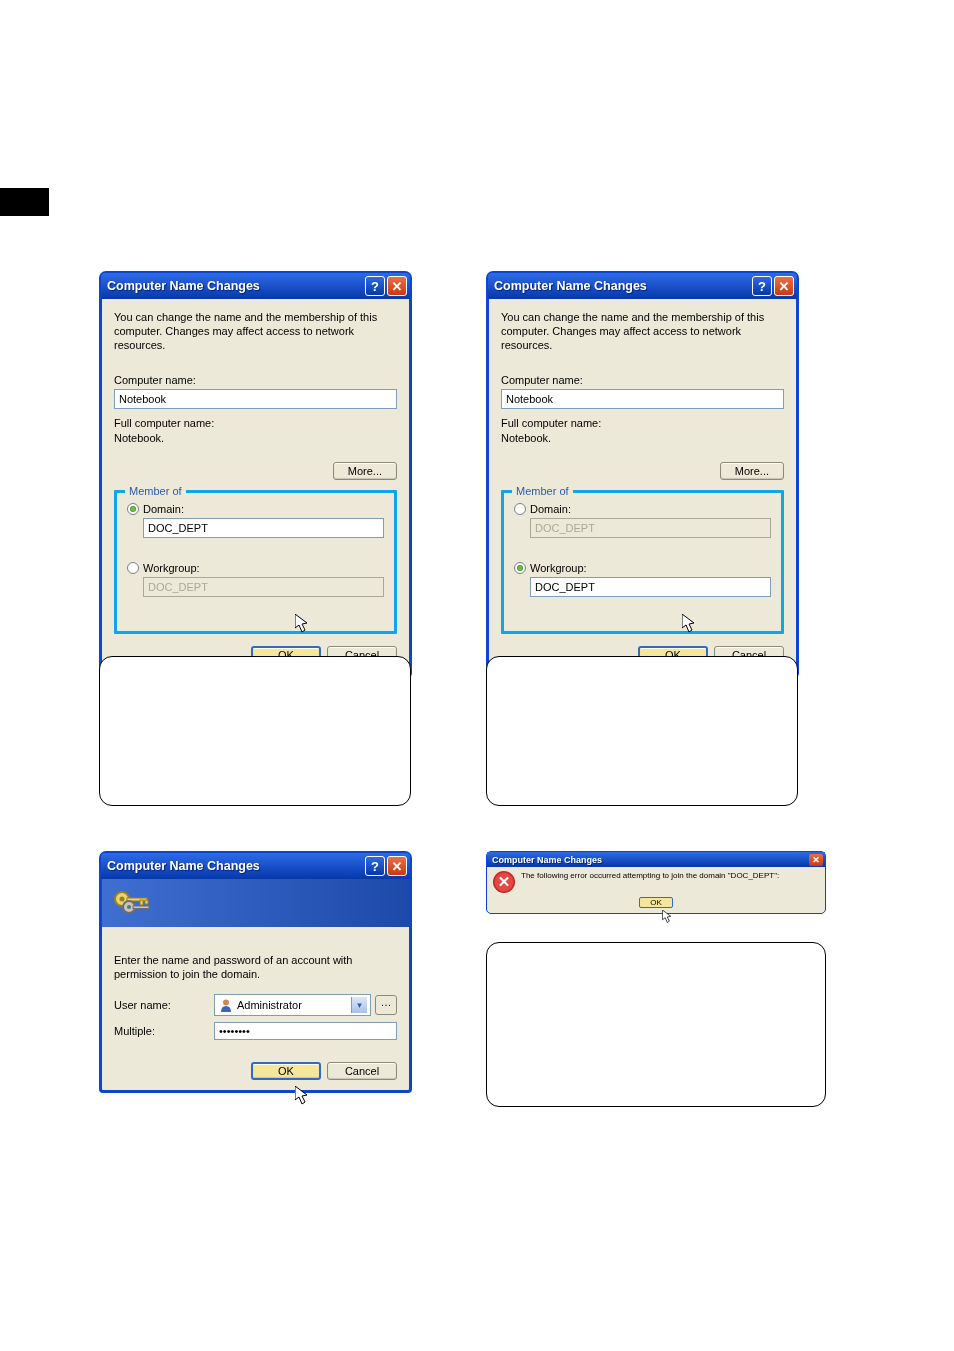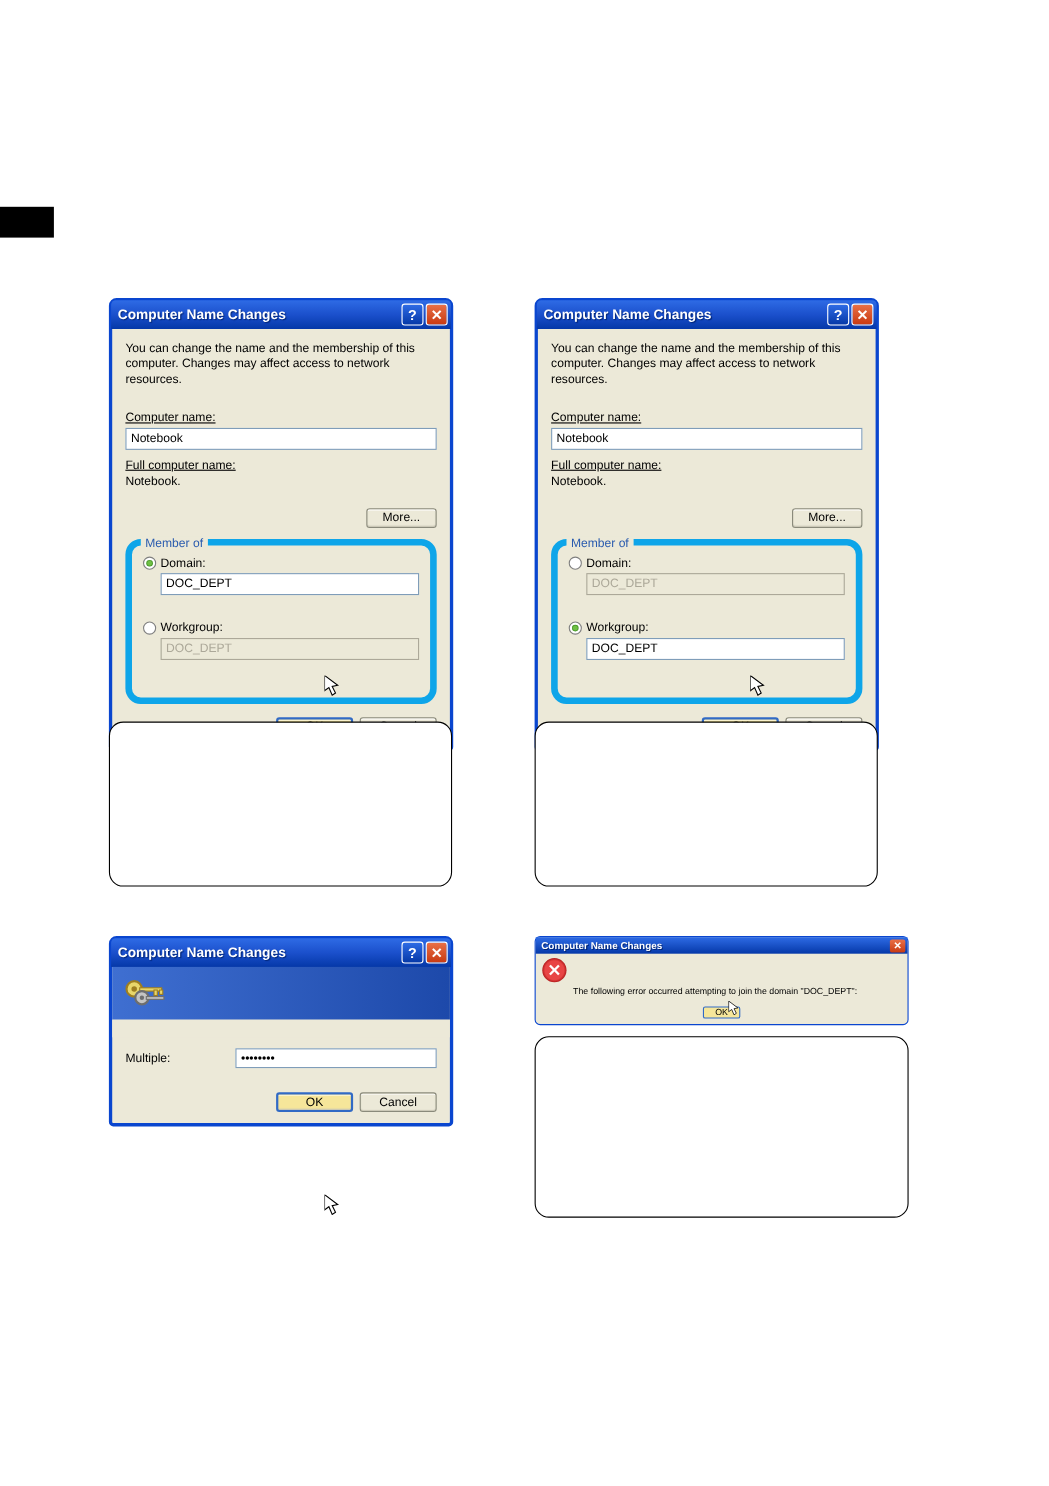--- a/index.html
+++ b/index.html
@@ -55,21 +55,21 @@
     color: #fff; font-weight: bold; font-size: 13px;
     border: 1px solid #fff;
   }
   .tb-help { background: linear-gradient(to bottom,#2E6BE5,#0538A8); }
   .tb-close { background: linear-gradient(to bottom,#E97047,#C83A12); }
 
   .body {
     padding: 12px 12px 10px 12px;
   }
   .desc { line-height: 1.25; margin-bottom: 22px; color: #000; }
-  .label { margin-bottom: 3px; color: #000; text-decoration: underline; }
+  .label { margin-bottom: 3px; color: #000; }
   .textbox {
     border: 1px solid #7F9DB9;
     background: #fff;
     padding: 3px 4px;
     font: inherit;
     width: 100%;
     color: #000;
   }
   .textbox.disabled { color: #ACA899; background:#ECE9D8; border-color:#ACA899;}
 
@@ -82,22 +82,22 @@
     min-width: 70px;
     text-align: center;
     border-radius: 3px;
     box-shadow: inset 0 1px 0 #fff, inset 0 -1px 1px #c8c5b4;
     margin-left: 6px;
     cursor: pointer;
   }
   .btn.default { border: 2px solid #316AC5; background: #F6E69A; padding: 1px 13px; }
 
   .fieldset {
-    border: 6px solid #0ea5e9;
-    border-radius: 14px;
+    border: 3px solid #0ea5e9;
+    border-radius: 1px;
     margin-top: 10px;
     padding: 10px;
     position: relative;
   }
   .legend {
     position: absolute;
     top: -8px; left: 8px;
     color: #2A5BAE;
     background: #ECE9D8;
     padding: 0 4px;
@@ -182,21 +182,21 @@
     display:flex; align-items:center; justify-content:center;
   }
   .err-content { display:flex; padding:4px 6px 2px 6px; gap:6px; }
   .err-icon {
     width:22px; height:22px;
     border-radius:50%;
     background: radial-gradient(circle,#E84545 55%,#B51D1D 70%);
     display:flex; align-items:center; justify-content:center;
     color:#fff; font-weight:bold; font-size:15px;
   }
-  .err-text { font-size:8px; color:#000; line-height:1.25;margin-top:26px; }
+  .err-text { font-size:8px; color:#000; line-height:1.25; }
   .err-btn-row { display:flex; justify-content:center; padding:2px 0 5px 0; }
   .err-btn {
     font-size:8px; padding:0 10px;
     border:1.5px solid #316AC5; background:#F6E69A;
     border-radius:2px;
   }
 
   .small-cursor { position:absolute; width:12px; height:14px; }
   .small-cursor svg { width:100%; height:100%; }
   .user-icon {
@@ -321,20 +321,35 @@
           <rect x="30" y="15" width="3" height="5" fill="#E8D66A" stroke="#9E7E1F"></rect>
           <rect x="35" y="15" width="3" height="4" fill="#E8D66A" stroke="#9E7E1F"></rect>
           <circle cx="19" cy="22" r="6" fill="#C4C4C4" stroke="#6E6E6E" stroke-width="2"></circle>
           <circle cx="19" cy="22" r="2" fill="#6E6E6E"></circle>
           <rect x="23" y="21" width="16" height="2.5" fill="#C4C4C4" stroke="#6E6E6E"></rect>
         </svg>
       </span>
     </div>
     <div style="height:16px; background:#ECE9D8;"></div>
     <div class="cred-body">
+      <div style="line-height:1.3; margin-bottom:12px;">Enter the name and password of an account with permission to join the domain.</div>
+      <div class="form-row">
+        <span class="flabel">User name:</span>
+        <div class="combo">
+          <span class="user-icon">
+            <svg viewBox="0 0 14 14">
+                <circle cx="7" cy="4.5" r="3" fill="#C88A5A"></circle>
+                <path d="M2 14 Q2 8 7 8 Q12 8 12 14 Z" fill="#3E66B5"></path>
+              </svg>
+          </span>
+          <span style="flex:1">Administrator</span>
+          <span class="drop">▾</span>
+        </div>
+        <div class="ellipsis-btn">…</div>
+      </div>
       <div class="form-row">
         <span class="flabel">Multiple:</span>
         <input class="pwd-input" value="••••••••" style="">
       </div>
       <div class="row-right" style="margin-top:22px;">
         <button class="btn default">OK</button>
         <button class="btn">Cancel</button>
       </div>
     </div>
     <div class="cursor" style="left:193px; top:232px;">

